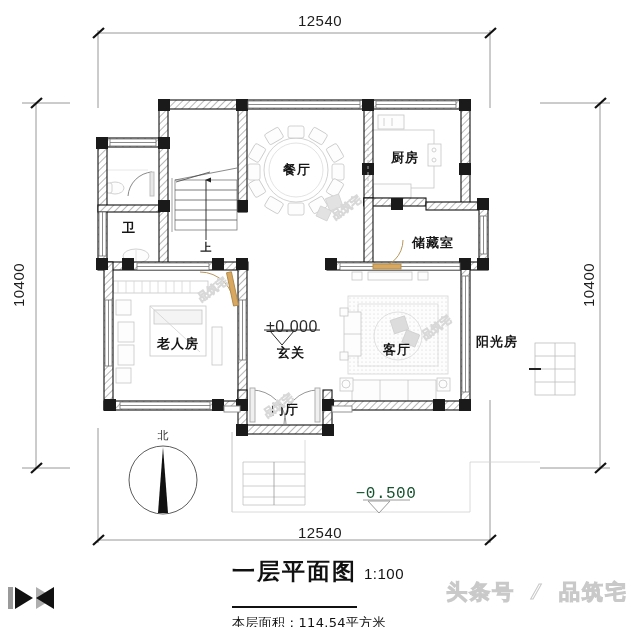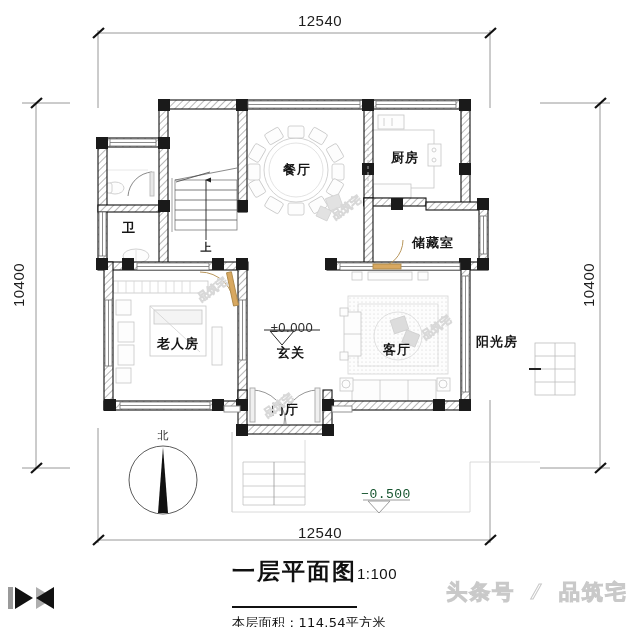--- a/index.html
+++ b/index.html
@@ -20,40 +20,40 @@
   .dim-left{left:18px;top:285px;transform:translate(-50%,-50%) rotate(-90deg);transform-origin:center;}
   .dim-right{left:588px;top:285px;transform:translate(-50%,-50%) rotate(-90deg);transform-origin:center;}
 
   .room-label{
     position:absolute;font-size:13px;font-weight:bold;color:#161616;
     white-space:nowrap;transform:translate(-50%,-50%);
     font-family:"DejaVu Sans","Liberation Sans",sans-serif;
     letter-spacing:1px;
   }
   .lvl-text{
-    position:absolute;font-size:13px;color:#2a2a2a;white-space:nowrap;
+    position:absolute;font-size:16px;color:#2a2a2a;white-space:nowrap;
     transform:translate(-50%,-50%);letter-spacing:0.5px;
   }
   .lvl-text.grey{color:#14532d;font-family:Liberation Mono, monospace;}
   .small-label{
     position:absolute;font-size:11px;color:#161616;white-space:nowrap;
     transform:translate(-50%,-50%);font-weight:bold;
   }
   .compass-label{
     position:absolute;font-size:11px;color:#2b2b2b;white-space:nowrap;
     transform:translate(-50%,-50%);
   }
 
   #title-block{position:absolute;left:232px;top:556px;}
   .main-title{
     font-size:23px;font-weight:bold;letter-spacing:2px;color:#111;
     border-bottom:2px solid #111;padding-bottom:19px;display:inline-block;
     font-family:"DejaVu Sans","Liberation Sans",sans-serif;
   }
-  .scale-text{font-size:15px;color:#111;letter-spacing:0.5px;}
+  .scale-text{font-size:15px;color:#111;margin-left:7px;letter-spacing:0.5px;}
   .area-text{
     font-size:13px;color:#111;margin-top:6px;letter-spacing:0.3px;
     font-family:"DejaVu Sans","Liberation Sans",sans-serif;
   }
   #watermark{
     position:absolute;right:12px;top:578px;font-size:21px;letter-spacing:2px;
     color:transparent;-webkit-text-stroke:1px #c9c9c9;
     font-family:Liberation Mono, monospace;font-weight:bold;
     white-space:nowrap;
   }

